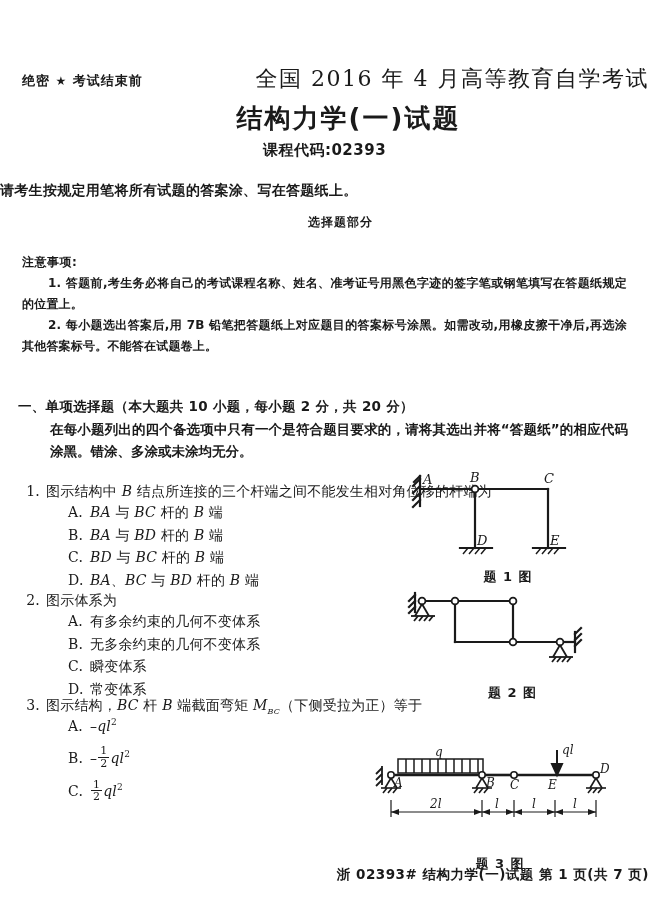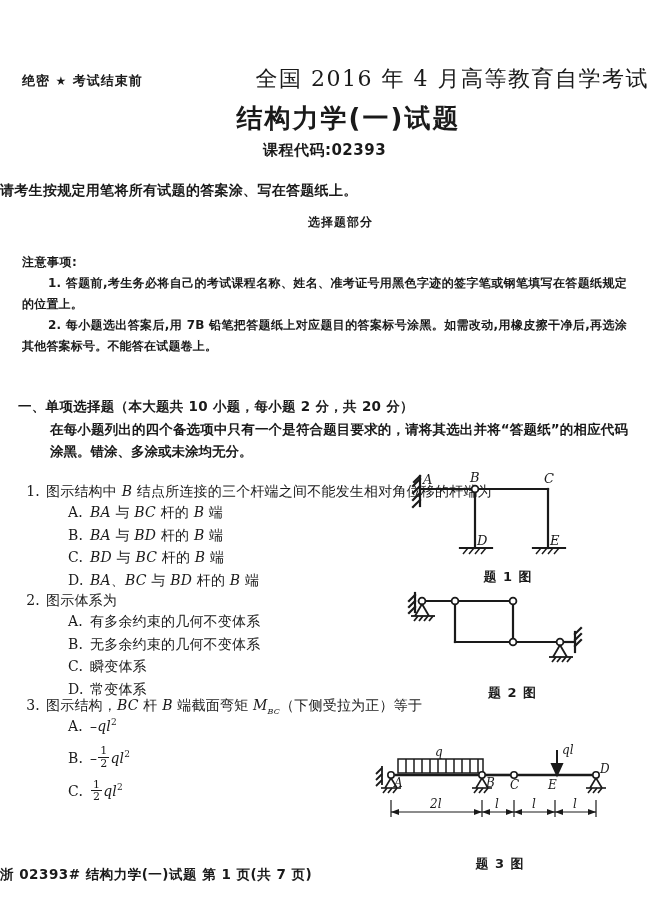--- a/index.html
+++ b/index.html
@@ -179,21 +179,21 @@
   }
   #fig1 { left: 408px; top: 470px; width: 200px; }
   #fig2 { left: 405px; top: 590px; width: 215px; }
   #fig3 { left: 360px; top: 742px; width: 280px; }
 
   
   .footer {
     position: absolute;
     left: 0; right: 0;
     top: 866px;
-    text-align: left;
+    text-align: right;
     font-size: 13.5px;
     font-family: "DejaVu Sans", "Liberation Sans", sans-serif;
     font-weight: bold;
     letter-spacing: 0.5px;
   }
 </style>
 </head>
 <body>
 
 <div class="page">

